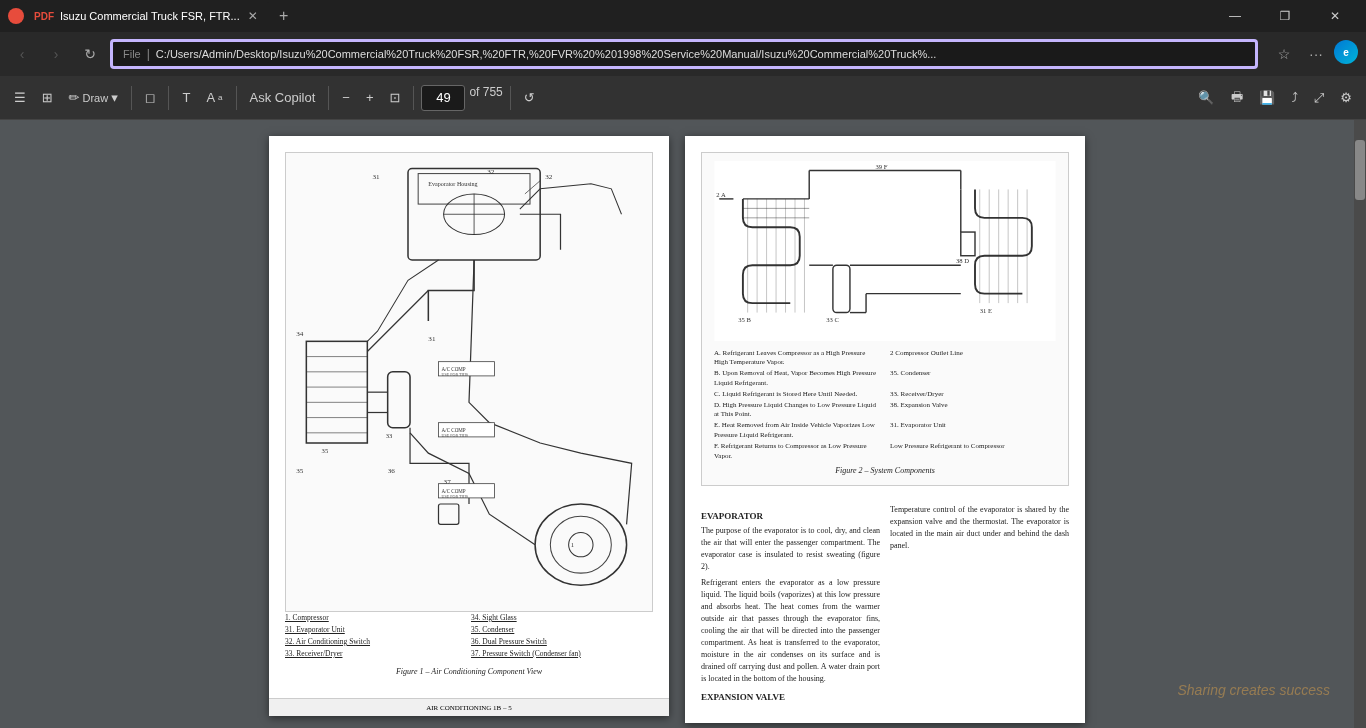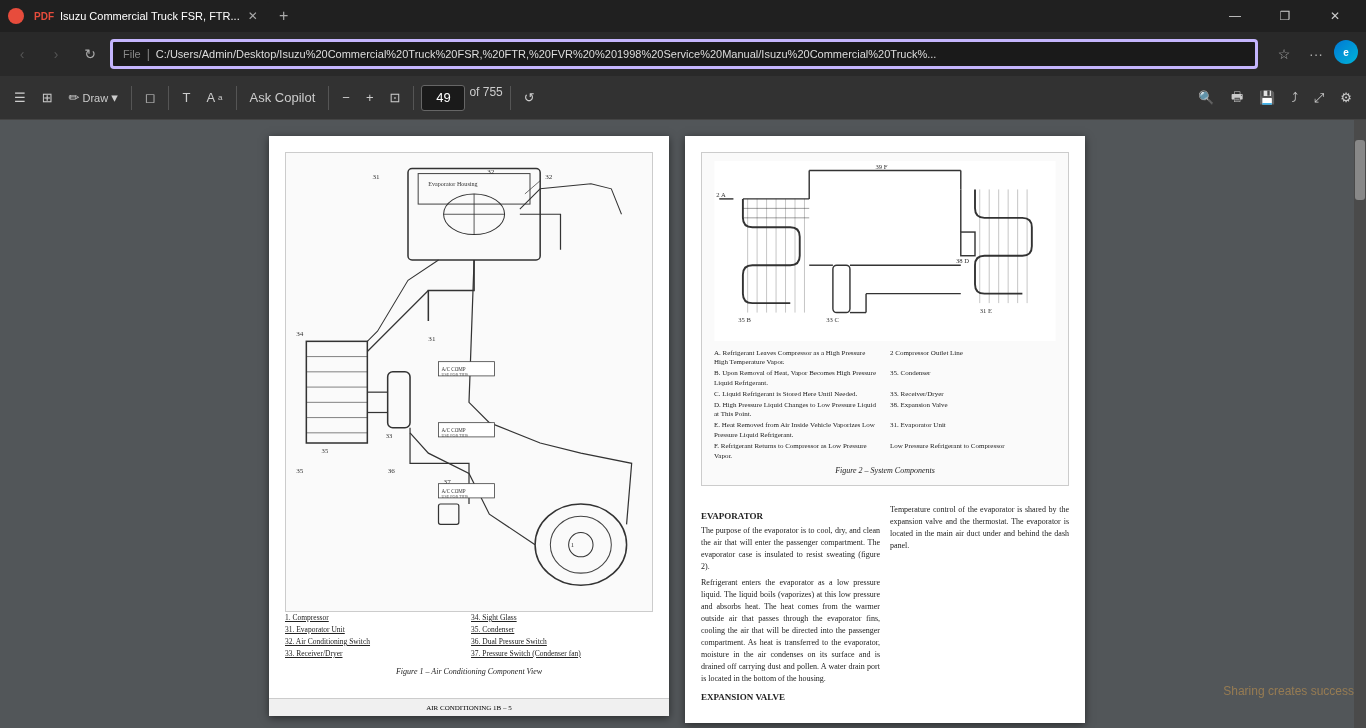--- a/index.html
+++ b/index.html
@@ -345,23 +345,24 @@
       width: 10px;
       height: 60px;
       background: #888;
       border-radius: 3px;
       margin-top: 20px;
     }
     
     .watermark {
       position: absolute;
       bottom: 30px;
-      right: 12px;
-      font-size: 12px;
+      right: 36px;
+      font-size: 14px;
       color: rgba(180,140,80,0.7);
+      font-style: italic;
       pointer-events: none;
     }
 
     
     .diagram-svg {
       width: 100%;
       height: 100%;
     }
 
     

